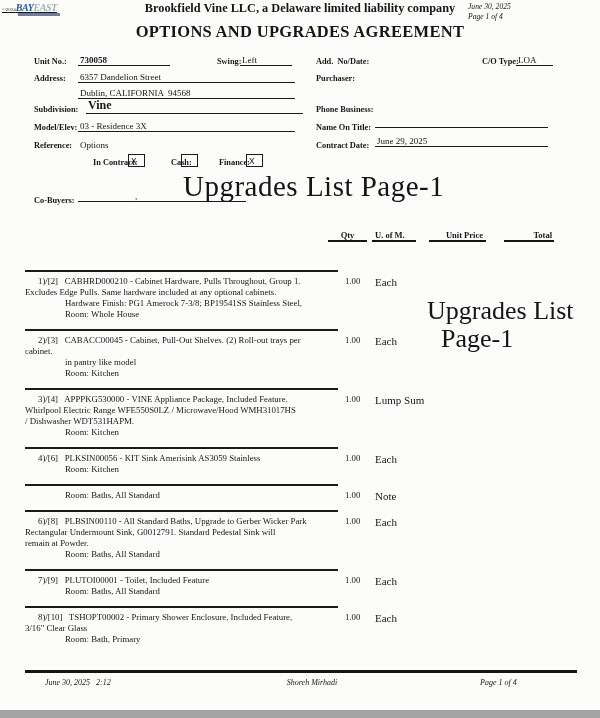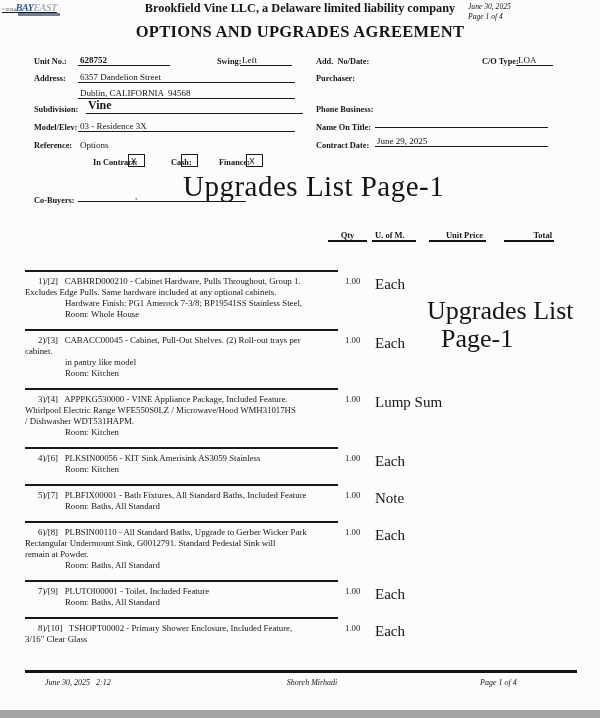--- a/index.html
+++ b/index.html
@@ -45,21 +45,21 @@
   .th-total { left:504px; width:50px; justify-content:flex-end; padding-right:2px; }
 
   
   .items { left:25px; top:270px; width:552px; }
   .item-sep { width:313px; height:0; border-top:2px solid #1a1a1a; }
   .item-body { position:relative; padding:4px 0 9px 0; }
   .item-desc { width:313px; font-size:8.8px; line-height:11px; white-space:pre-wrap;font-family:Liberation Serif, serif; }
   .main-line.first { padding-left:13px; }
   .detail-line { padding-left:40px; }
   .item-qty { position:absolute; left:320px; top:4px; font-size:8.8px; }
-  .item-uom { position:absolute; left:350px; top:4px; font-size:15px; }
+  .item-uom { position:absolute; left:350px; top:4px; font-size:11px; }
 
   
   .foot-rule { left:25px; top:670px; width:552px; height:2.6px; background:#141414; }
   .foot-txt { font-style:italic; font-size:8px; top:678px; white-space:pre; }
   .foot-left { left:45px; }
   .foot-center { left:0; width:100%; text-align:center;margin-left:12px; }
   .foot-right { left:480px; }
   .scan-edge { left:0; top:710px; width:600px; height:8px; background:#a3a3a3; }
 </style>
 </head>
@@ -75,21 +75,21 @@
   <div class="abs logo-bar"></div>
 
   <div class="abs company">Brookfield Vine LLC, a Delaware limited liability company</div>
   <div class="abs hdr-meta">
     <div>June 30, 2025</div>
     <div>Page 1 of 4</div>
   </div>
   <div class="abs doc-title">OPTIONS AND UPGRADES AGREEMENT</div>
 
   <span class="lbl" style="left:20px;top:57px">Unit No.:</span>
-  <span class="val bold" style="left:78px;top:52px;width:92px">628752</span>
+  <span class="val bold" style="left:78px;top:52px;width:92px">730058</span>
   <span class="lbl" style="left:203px;top:57px">Swing:</span>
   <span class="val" style="left:240px;top:52px;width:52px">Left</span>
 
   <span class="lbl" style="left:20px;top:74px">Address:</span>
   <span class="val" style="left:78px;top:69px;width:217px">6357 Dandelion Street</span>
   <span class="val" style="left:78px;top:85px;width:217px">Dublin, CALIFORNIA  94568</span>
 
   <span class="lbl" style="left:20px;top:105px">Subdivision:</span>
   <span class="val bold" style="left:86px;top:100px;width:217px;font-size:12px">Vine</span>
 
@@ -162,21 +162,21 @@
         <div class="item-sep"></div>
         <div class="item-body">
           <div class="item-desc"><div class="main-line first">4)/[6]   PLKSIN00056 - KIT Sink Amerisink AS3059 Stainless</div><div class="detail-line">Room: Kitchen</div></div>
           <div class="item-qty">1.00</div>
           <div class="item-uom">Each</div>
         </div>
       </div>
       <div class="item-row">
         <div class="item-sep"></div>
         <div class="item-body">
-          <div class="item-desc"><div class="main-line first">5)/[7]   PLBFIX00001 - Bath Fixtures, All Standard Baths, Included Feature</div><div class="detail-line">Room: Baths, All Standard</div></div>
+          <div class="item-desc"><div class="detail-line">Room: Baths, All Standard</div></div>
           <div class="item-qty">1.00</div>
           <div class="item-uom">Note</div>
         </div>
       </div>
       <div class="item-row">
         <div class="item-sep"></div>
         <div class="item-body">
           <div class="item-desc"><div class="main-line first">6)/[8]   PLBSIN00110 - All Standard Baths, Upgrade to Gerber Wicker Park</div><div class="main-line">Rectangular Undermount Sink, G0012791. Standard Pedestal Sink will</div><div class="main-line">remain at Powder.</div><div class="detail-line">Room: Baths, All Standard</div></div>
           <div class="item-qty">1.00</div>
           <div class="item-uom">Each</div>
@@ -186,21 +186,21 @@
         <div class="item-sep"></div>
         <div class="item-body">
           <div class="item-desc"><div class="main-line first">7)/[9]   PLUTOI00001 - Toilet, Included Feature</div><div class="detail-line">Room: Baths, All Standard</div></div>
           <div class="item-qty">1.00</div>
           <div class="item-uom">Each</div>
         </div>
       </div>
       <div class="item-row">
         <div class="item-sep"></div>
         <div class="item-body">
-          <div class="item-desc"><div class="main-line first">8)/[10]   TSHOPT00002 - Primary Shower Enclosure, Included Feature,</div><div class="main-line">3/16" Clear Glass</div></div>
+          <div class="item-desc"><div class="main-line first">8)/[10]   TSHOPT00002 - Primary Shower Enclosure, Included Feature,</div><div class="main-line">3/16" Clear Glass</div><div class="detail-line">Room: Bath, Primary</div></div>
           <div class="item-qty">1.00</div>
           <div class="item-uom">Each</div>
         </div>
       </div>
     </div>
 
   <div class="abs foot-rule"></div>
   <div class="abs foot-txt foot-left">June 30, 2025   2:12</div>
   <div class="abs foot-txt foot-center">Shoreh Mirhadi</div>
   <div class="abs foot-txt foot-right">Page 1 of 4</div>

